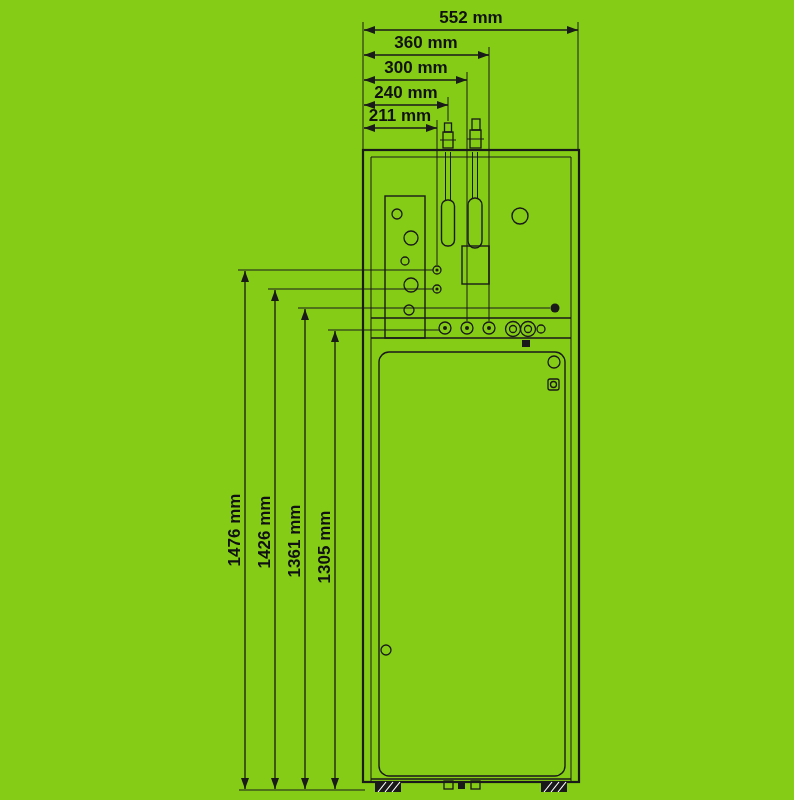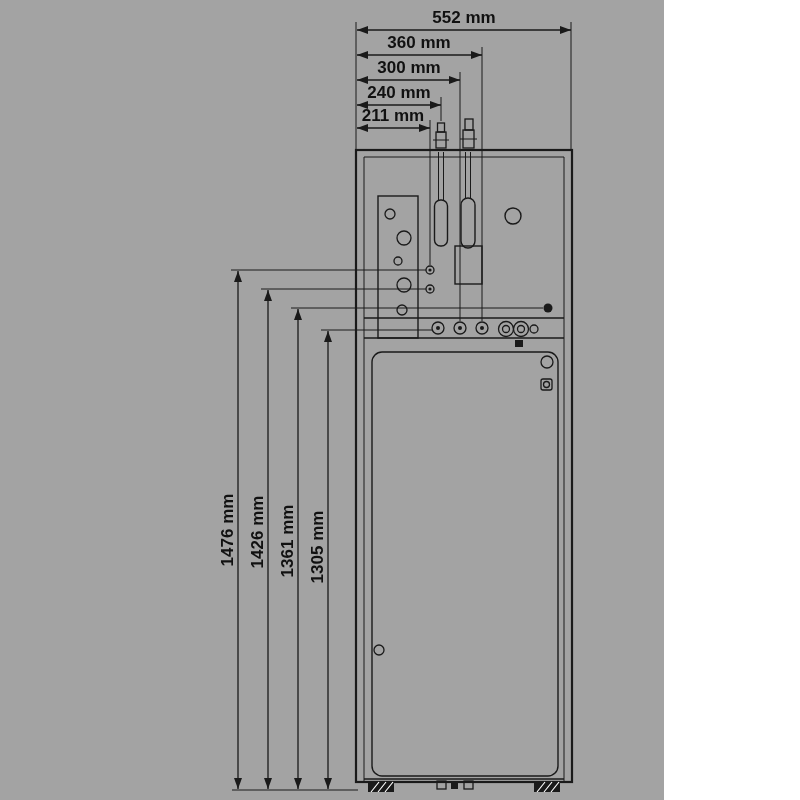--- a/index.html
+++ b/index.html
@@ -5,23 +5,24 @@
   html, body {
     margin: 0;
     padding: 0;
     background: #ffffff;
     width: 800px;
     height: 800px;
     overflow: hidden;
   }
   .stage {
     position: relative;
-    width: 664px;
+    width: 787px;
     height: 800px;
-    background: #a3a3a3;
+    background: #84cc16;
+    padding-left: 7px;
   }
   svg { display: block; }
   .dim-text {
     font-family: "Liberation Sans", sans-serif;
     font-size: 17px;
     font-weight: 600;
     fill: #111111;
   }
   .thin  { stroke: #1a1a1a; stroke-width: 1;   fill: none; }
   .line  { stroke: #1a1a1a; stroke-width: 1.3; fill: none; }

